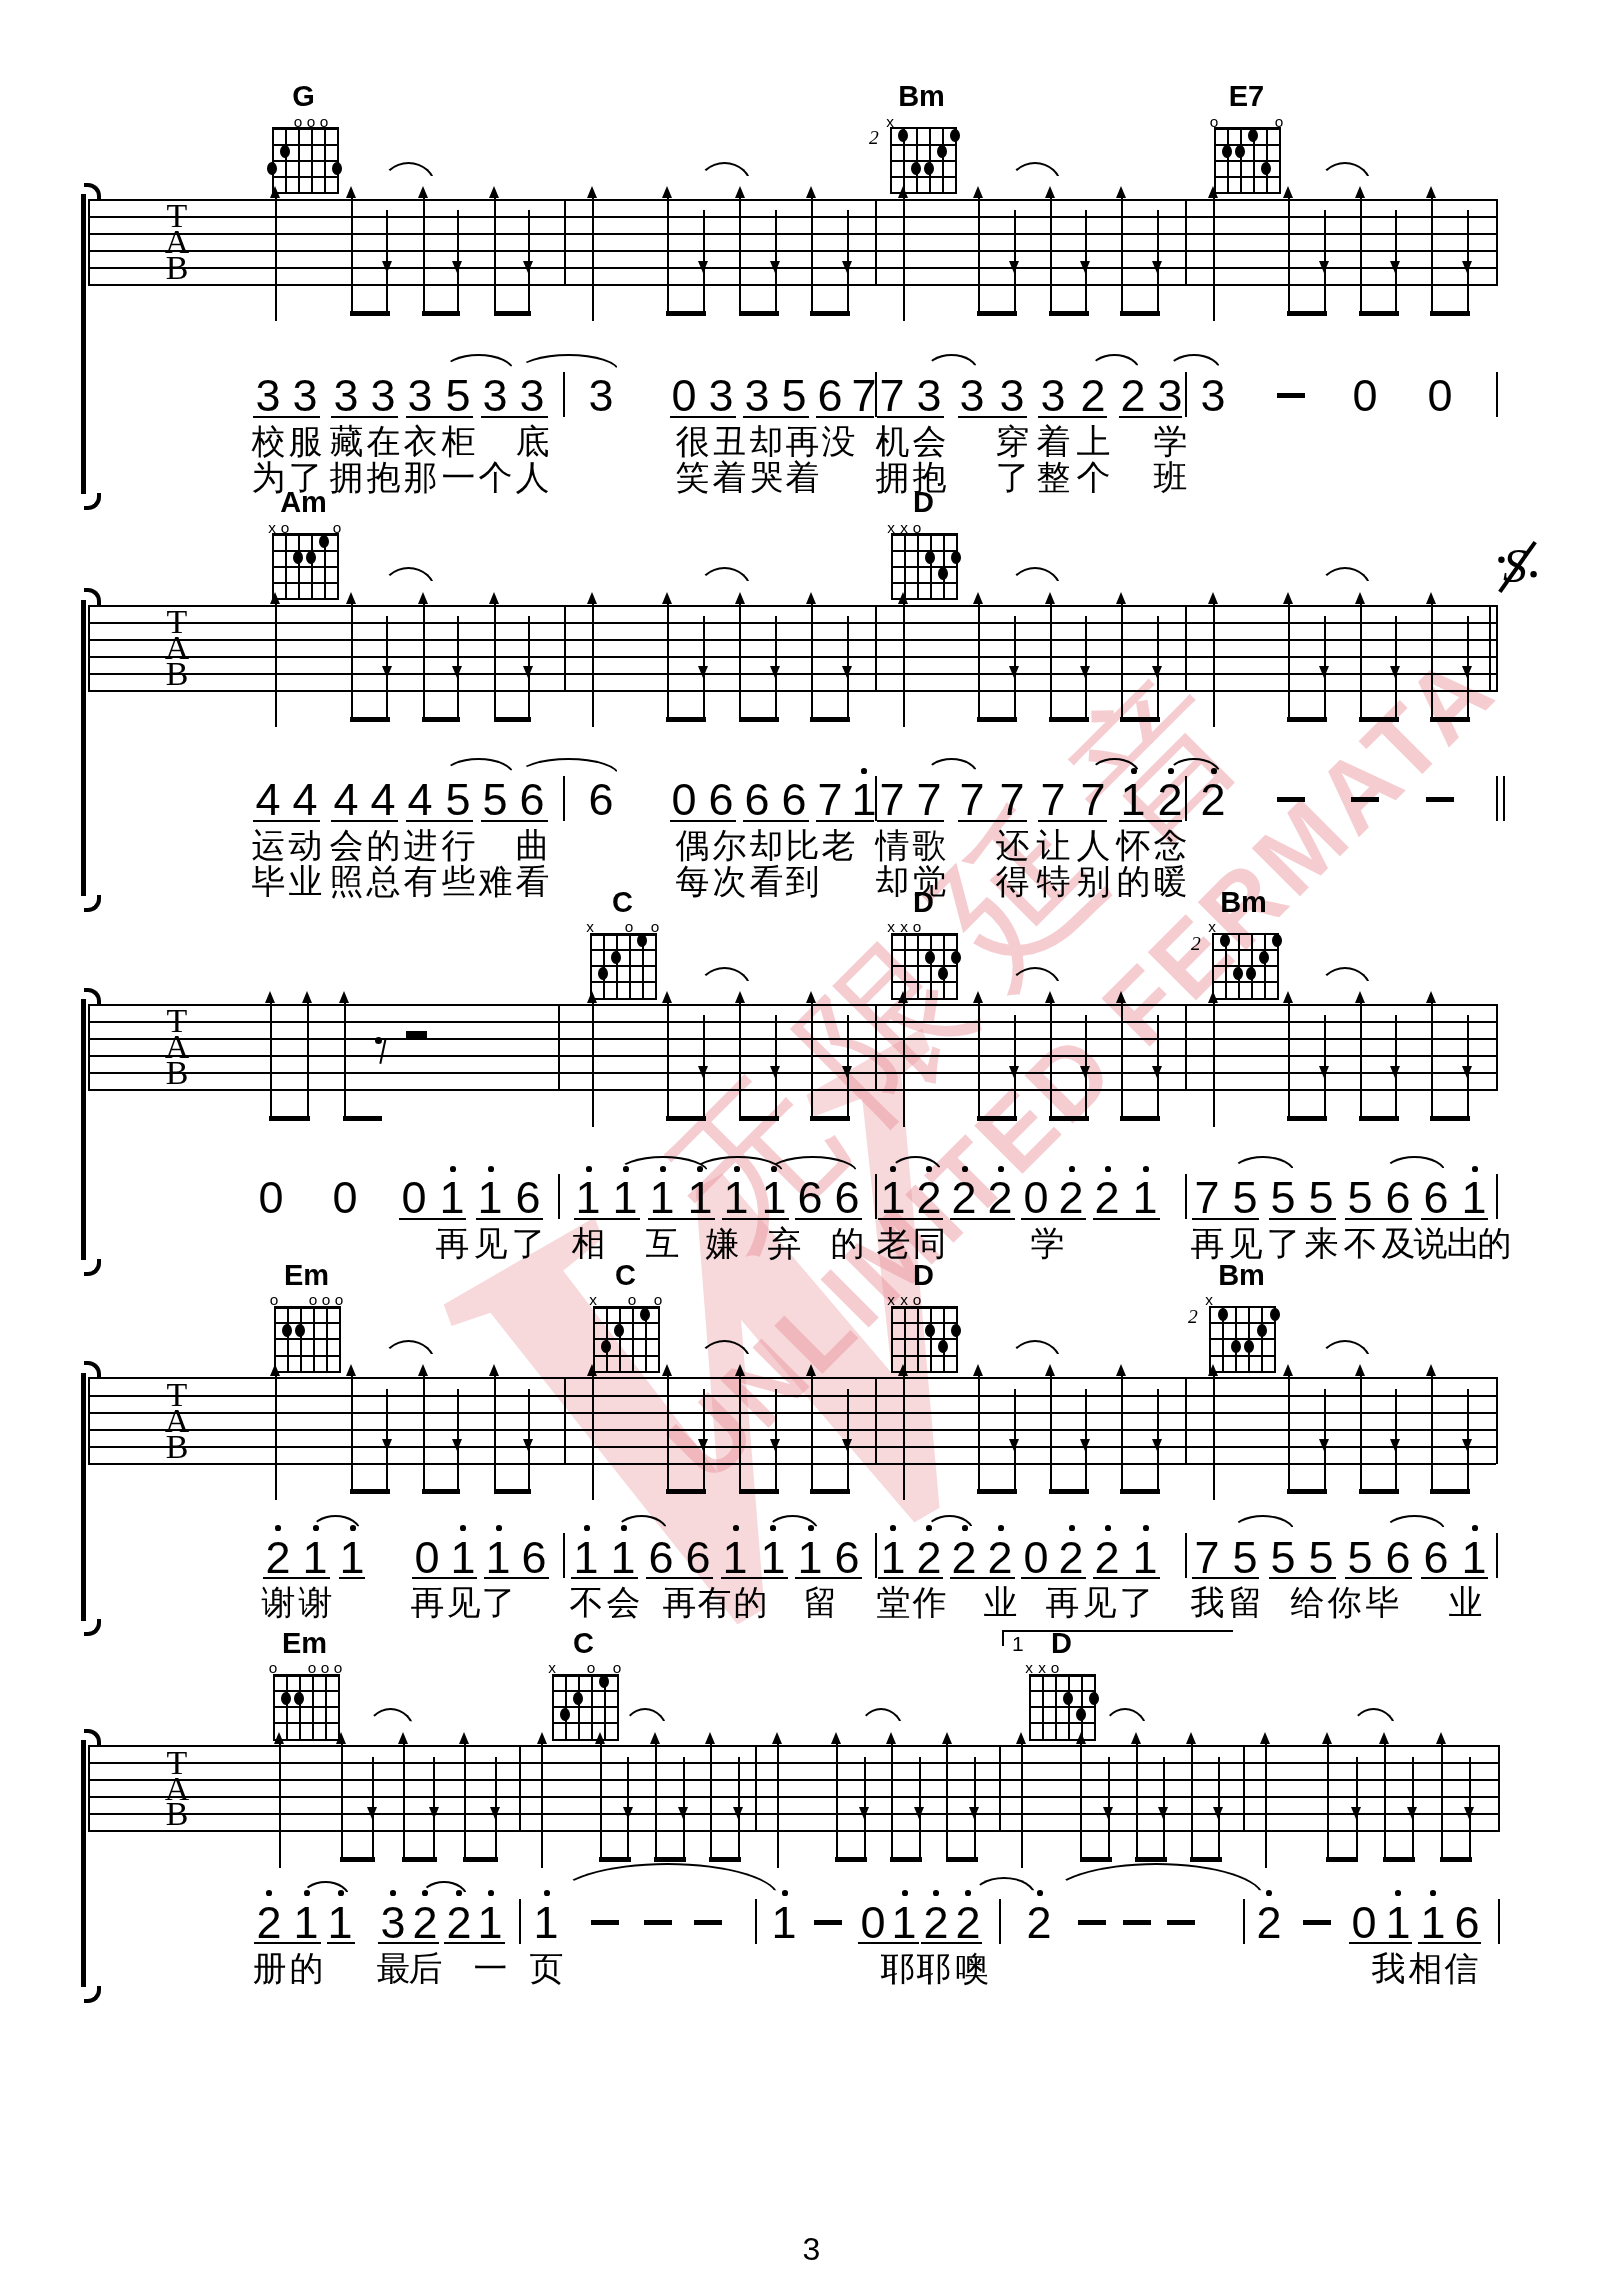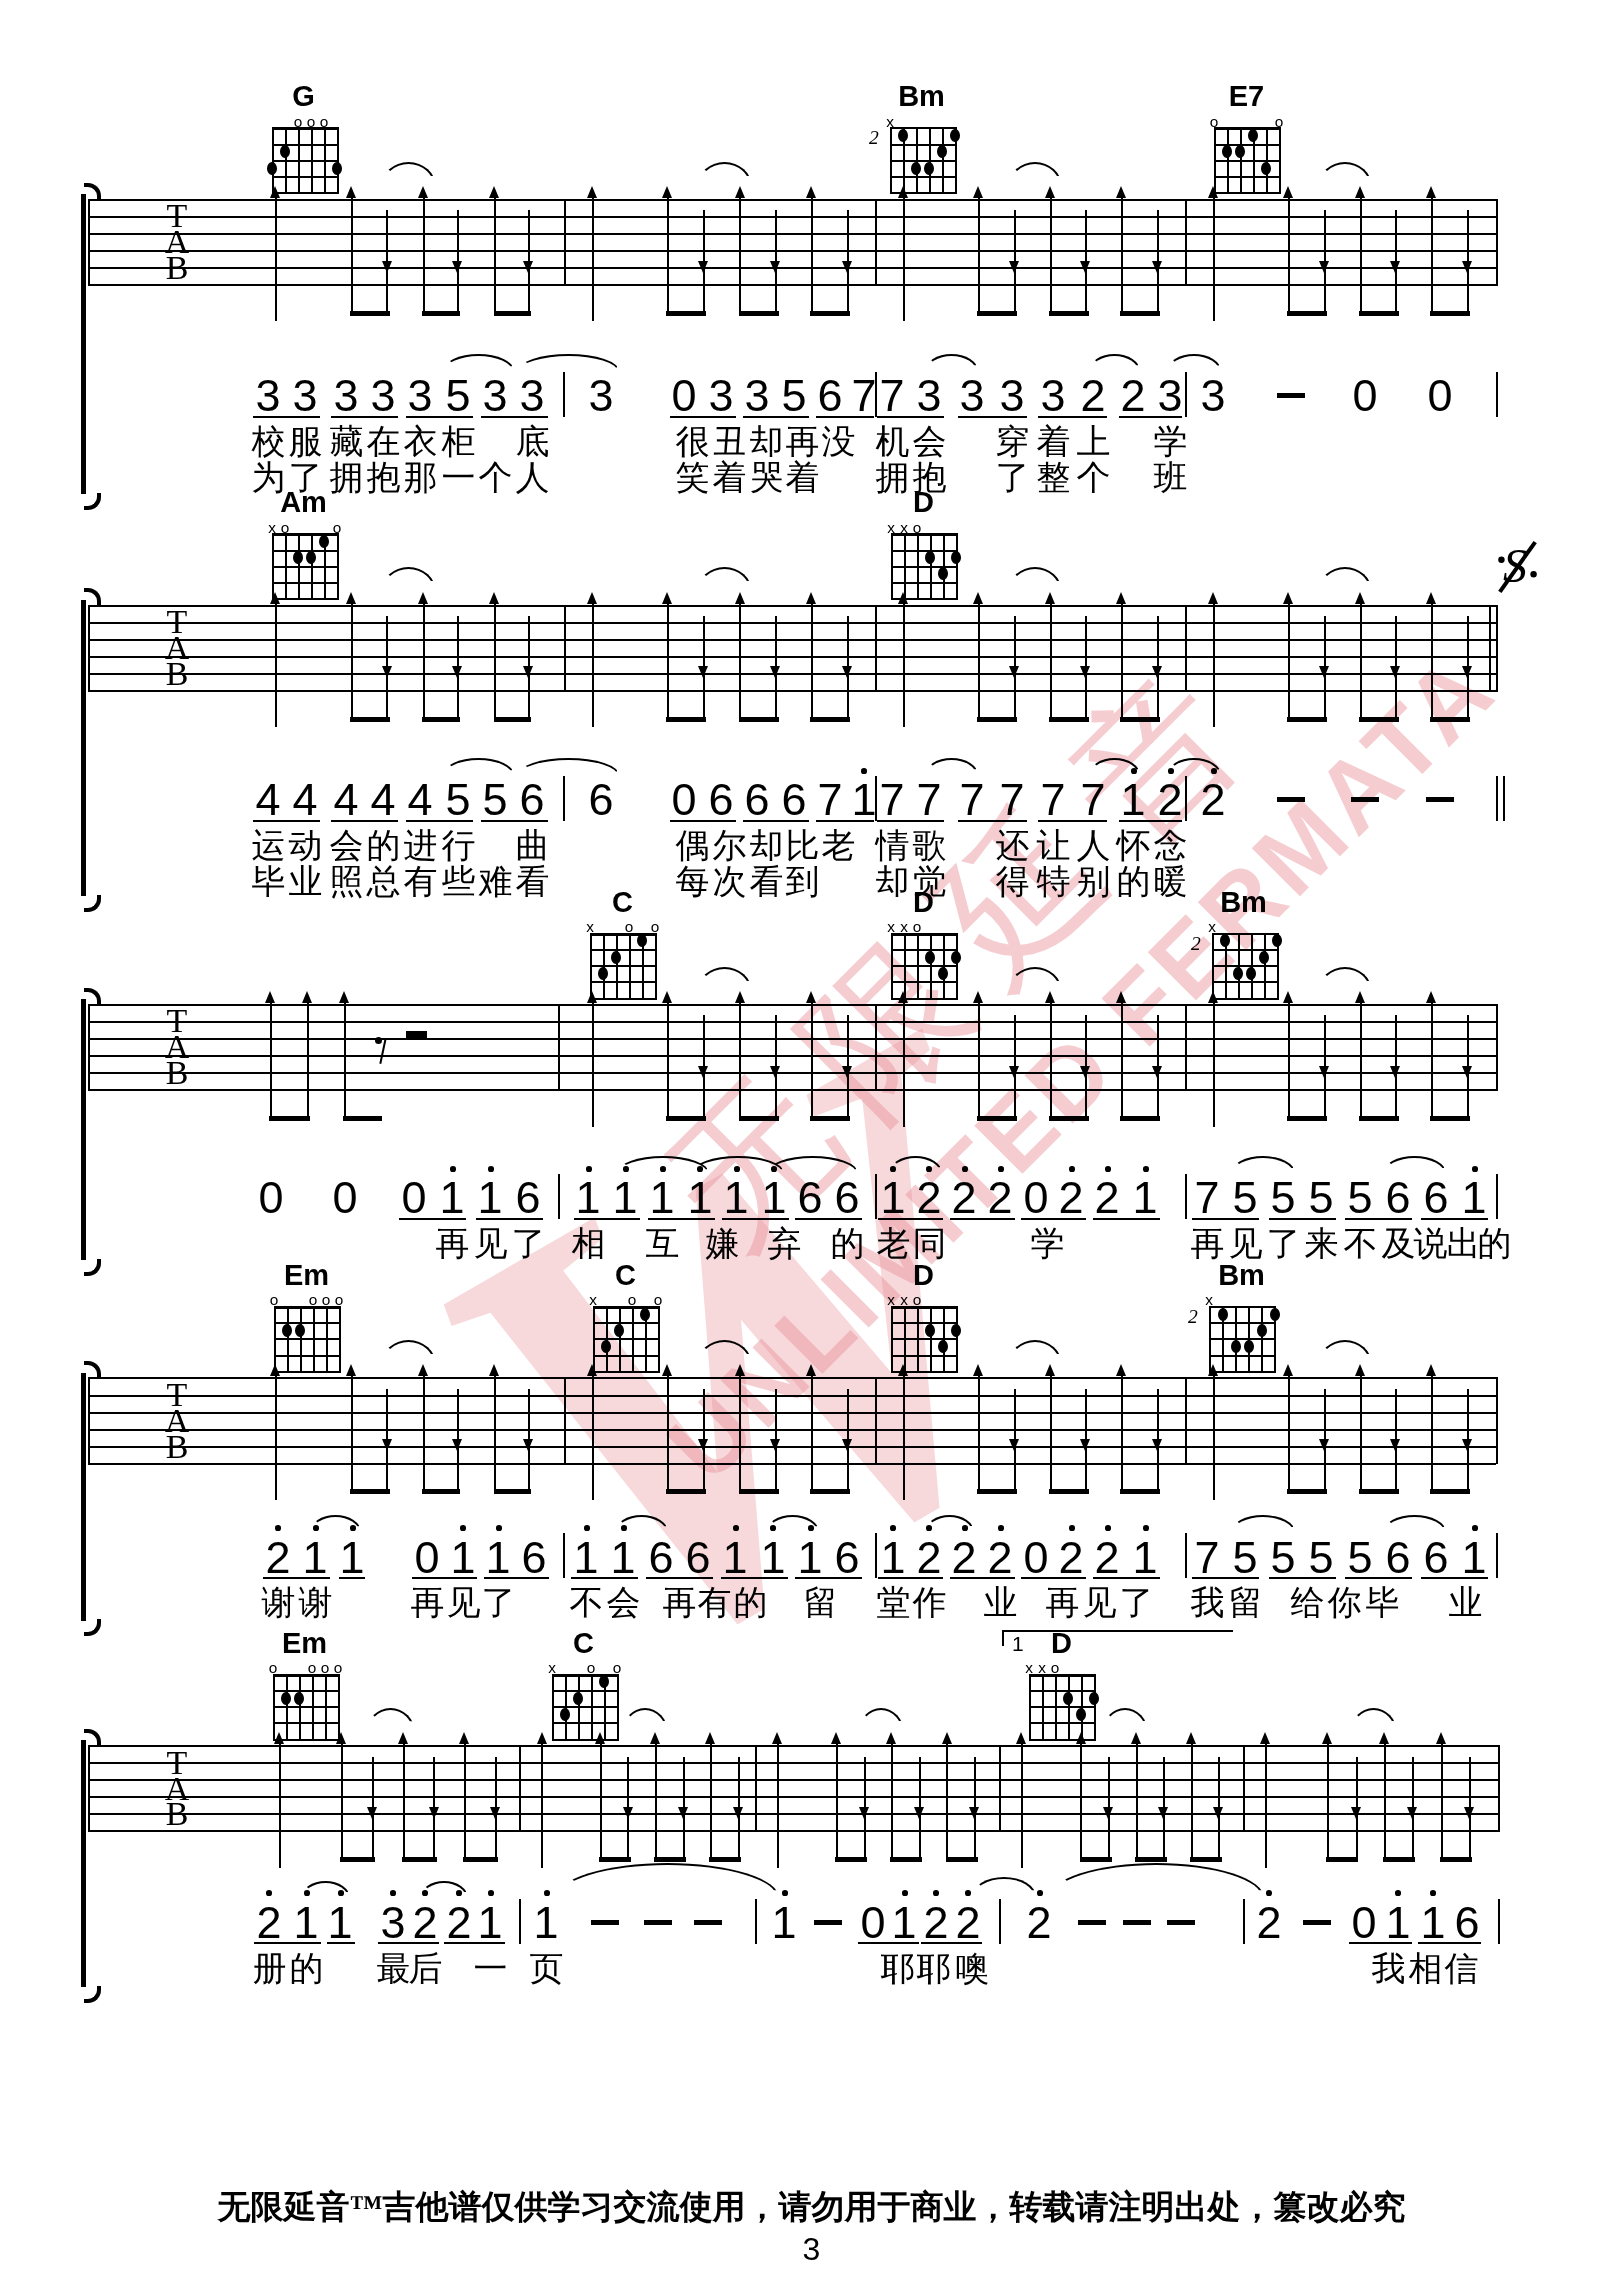--- a/index.html
+++ b/index.html
@@ -1208,16 +1208,15 @@
       <div class="abs lyr" style="left: 490px; top: 1946px;">一</div>
       <div class="abs lyr" style="left: 546px; top: 1946px;">页</div>
       <div class="abs lyr" style="left: 897px; top: 1946px;">耶</div>
       <div class="abs lyr" style="left: 933px; top: 1946px;">耶</div>
       <div class="abs lyr" style="left: 972px; top: 1946px;">噢</div>
       <div class="abs lyr" style="left: 1388px; top: 1946px;">我</div>
       <div class="abs lyr" style="left: 1425px; top: 1946px;">相</div>
       <div class="abs lyr" style="left: 1461px; top: 1946px;">信</div>
     </div>
 
-  <div class="abs footer" style="top:2185px;left:0;">无限延音™吉他谱仅供学习交流使用，请勿用于商业，转载请注明出处，篡改必究</div>
   <div class="abs" style="top:2231px;left:0;width:1623px;text-align:center;font-size:32px;">3</div>
 </div>
 
 
 </body></html>

